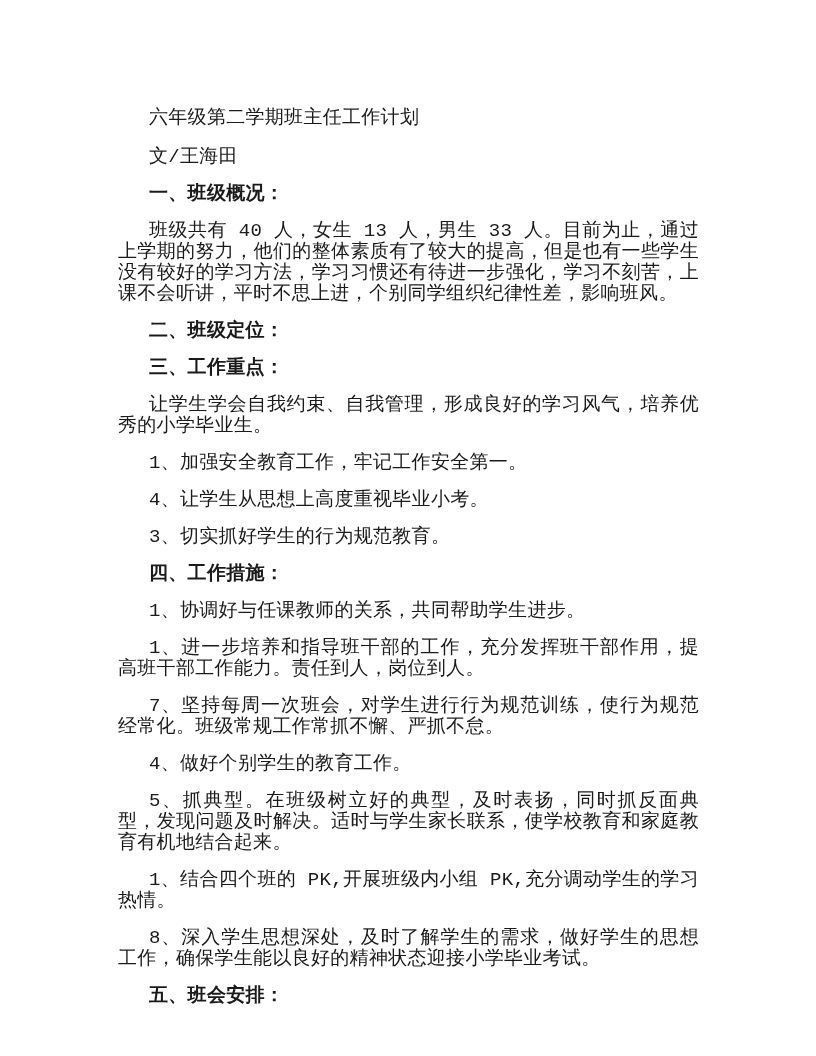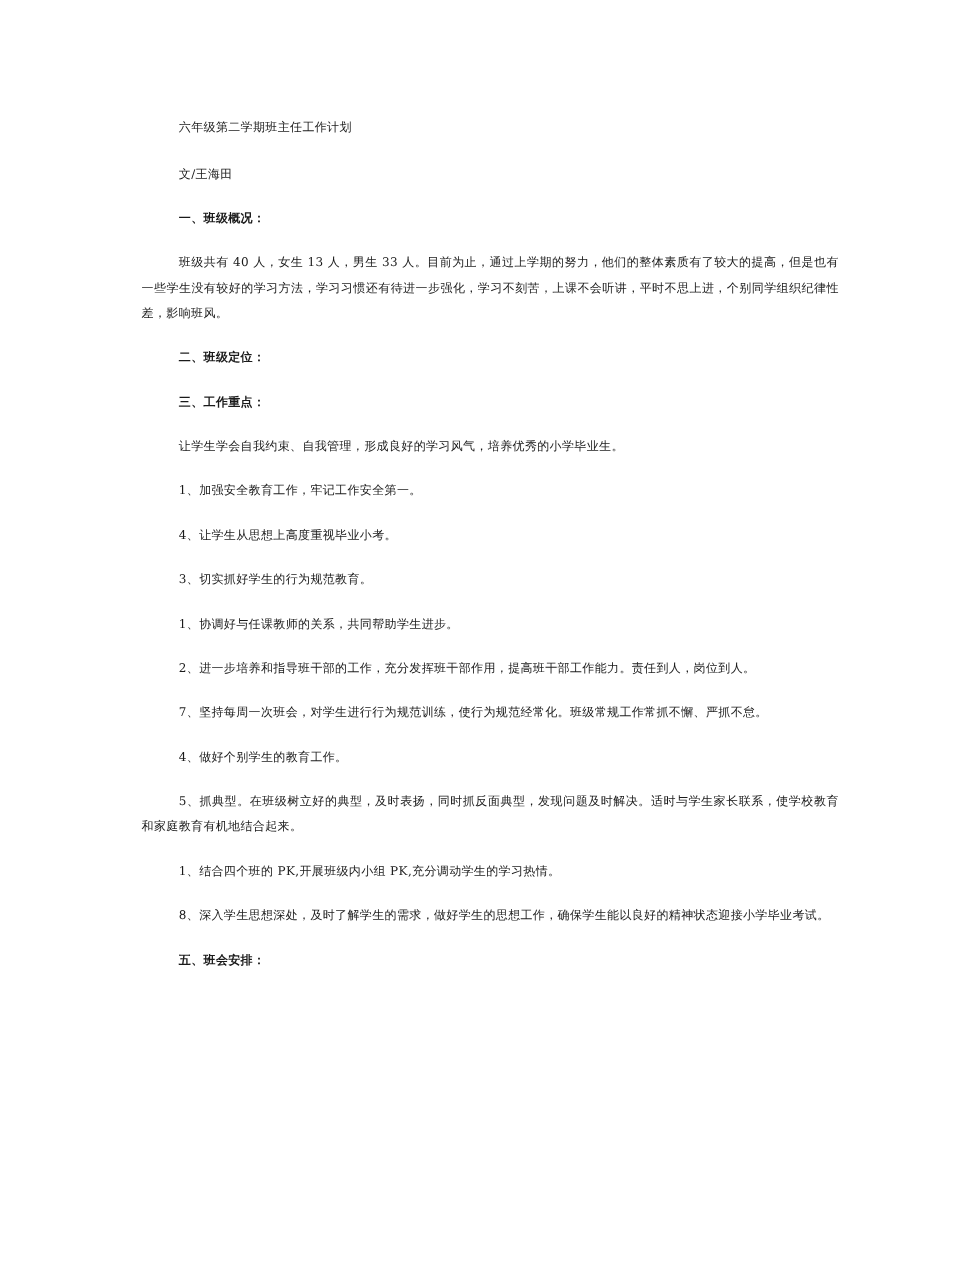--- a/index.html
+++ b/index.html
@@ -11,27 +11,28 @@
       font-family: "DejaVu Serif", "Liberation Serif", serif;
       color: #1a1a1a;
     }
     .page {
       position: absolute;
       left: 118px;
       top: 92px;
       width: 581px;
     }
     .p {
-      font-size: 10px;
+      font-size: 19px;
       line-height: 21px;
-      margin: 4px 0 16px 0;
+      margin: 16px 0 16px 0;
       text-indent: 31px;
       text-align: justify;
       letter-spacing: 0.3px;
       word-break: break-all;
+      font-family: Liberation Mono, monospace;
     }
     .h {
       font-weight: bold;
     }
     .title { margin-bottom: 18px; }
   </style>
 </head>
 <body>
 
 <div class="page">
@@ -42,22 +43,23 @@
   <p class="p">班级共有 40 人，女生 13 人，男生 33 人。目前为止，通过上学期的努力，他们的整体素质有了较大的提高，但是也有一些学生没有较好的学习方法，学习习惯还有待进一步强化，学习不刻苦，上课不会听讲，平时不思上进，个别同学组织纪律性差，影响班风。</p>
 
   <p class="p h">二、班级定位：</p>
   <p class="p h">三、工作重点：</p>
 
   <p class="p">让学生学会自我约束、自我管理，形成良好的学习风气，培养优秀的小学毕业生。</p>
   <p class="p">1、加强安全教育工作，牢记工作安全第一。</p>
   <p class="p">4、让学生从思想上高度重视毕业小考。</p>
   <p class="p">3、切实抓好学生的行为规范教育。</p>
 
+  <p class="p h">四、工作措施：</p>
   <p class="p">1、协调好与任课教师的关系，共同帮助学生进步。</p>
-  <p class="p">2、进一步培养和指导班干部的工作，充分发挥班干部作用，提高班干部工作能力。责任到人，岗位到人。</p>
+  <p class="p">1、进一步培养和指导班干部的工作，充分发挥班干部作用，提高班干部工作能力。责任到人，岗位到人。</p>
   <p class="p">7、坚持每周一次班会，对学生进行行为规范训练，使行为规范经常化。班级常规工作常抓不懈、严抓不怠。</p>
   <p class="p">4、做好个别学生的教育工作。</p>
   <p class="p">5、抓典型。在班级树立好的典型，及时表扬，同时抓反面典型，发现问题及时解决。适时与学生家长联系，使学校教育和家庭教育有机地结合起来。</p>
   <p class="p">1、结合四个班的 PK,开展班级内小组 PK,充分调动学生的学习热情。</p>
   <p class="p">8、深入学生思想深处，及时了解学生的需求，做好学生的思想工作，确保学生能以良好的精神状态迎接小学毕业考试。</p>
 
   <p class="p h">五、班会安排：</p>
 </div>
 
 </body></html>

